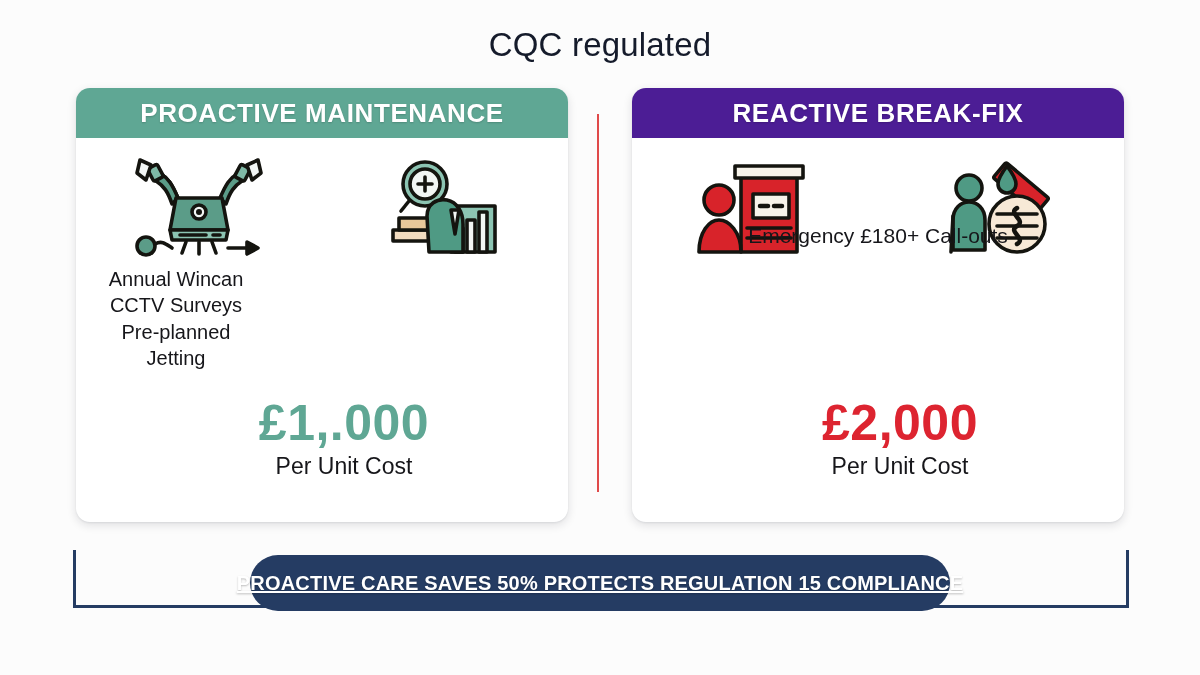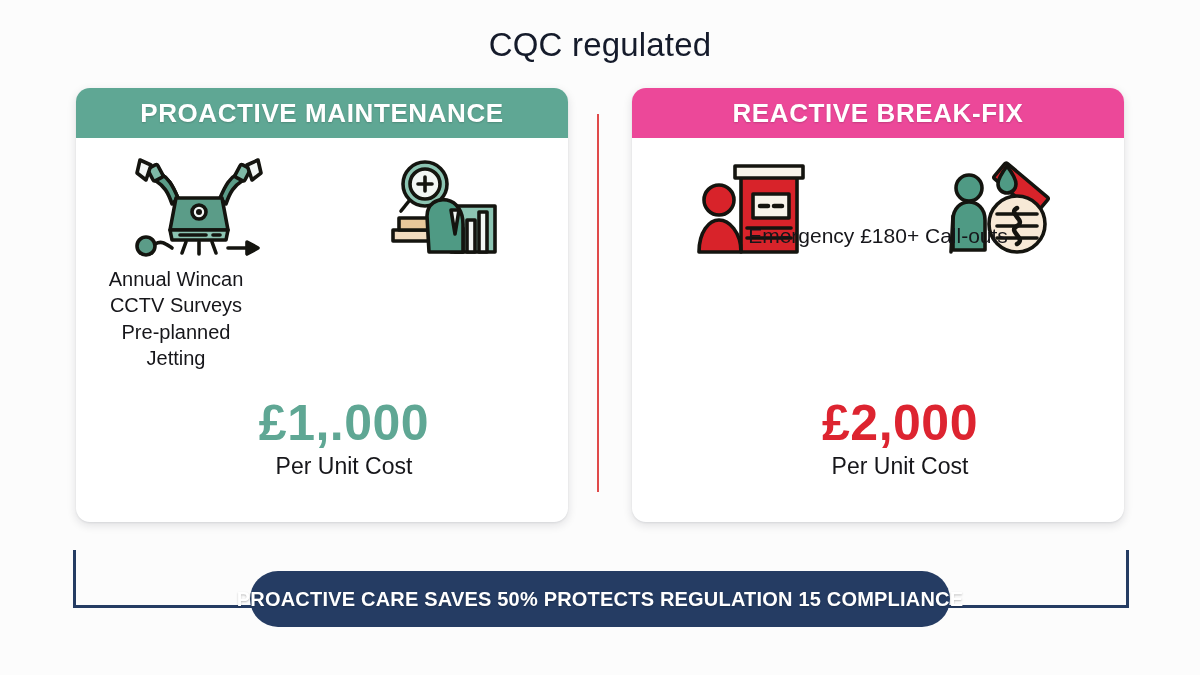--- a/index.html
+++ b/index.html
@@ -37,21 +37,21 @@
 
   .card-header {
     height: 50px; width: 100%;
     display: flex; align-items: center; justify-content: center;
     color: #ffffff;
     font-size: 26px; font-weight: bold;
     letter-spacing: .6px;
     text-shadow: 0 1px 2px rgba(0,0,0,.18);
   }
   #header-left  { background: #5fa794; }
-  #header-right { background: #ec4899; }
+  #header-right { background: #4c1d95; }
 
   .card-body { position: relative; width: 100%; height: 384px; }
 
   
   .icon-row {
     position: absolute; top: 16px; left: 0; width: 100%;
     display: flex; justify-content: space-around; align-items: flex-end;
   }
   .icon-cell { width: 180px; display: flex; justify-content: center; }
   .icon-cell svg { display: block; }
@@ -99,30 +99,31 @@
     width: 2px; height: 378px;
     background: #e04a4a;
   }
   .bracket-line { position: absolute; background: #253c63; }
   #bracket-left-v   { left: 73px;   top: 550px; width: 3px;  height: 58px; }
   #bracket-right-v  { left: 1126px; top: 550px; width: 3px;  height: 58px; }
   #bracket-h        { left: 73px;   top: 605px; width: 1056px; height: 3px; }
 
   
   #banner {
-    position: absolute; left: 250px; top: 571px;
+    position: absolute; left: 250px; top: 555px;
     width: 700px; height: 56px;
     background: #253c63;
     border-radius: 28px;
     display: flex; align-items: center; justify-content: center;
     color: #ffffff;
     font-size: 20px; font-weight: bold;
     letter-spacing: .2px;
     text-shadow: 0 1px 2px rgba(0,0,0,.25);
     white-space: nowrap;
+    text-decoration: underline;
   }
 </style>
 </head>
 <body>
 
 <div id="stage">
 
   <div id="title">CQC regulated</div>
 
   <div class="card" id="card-left">

